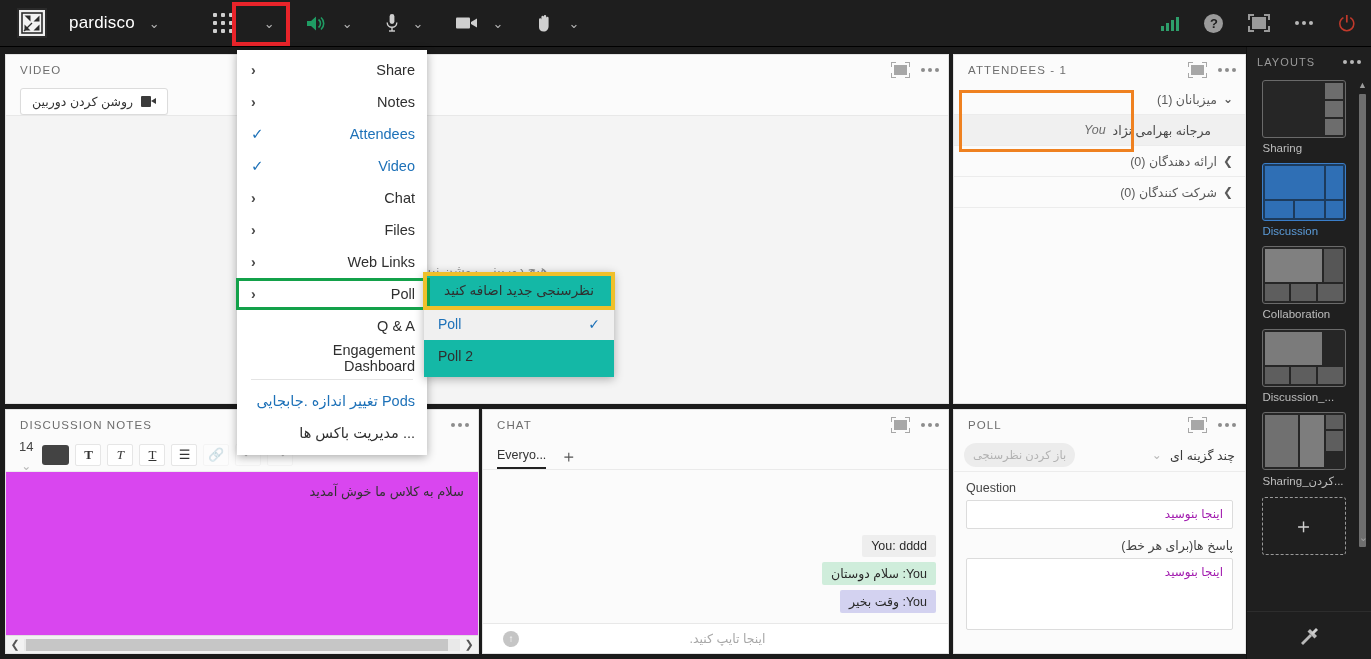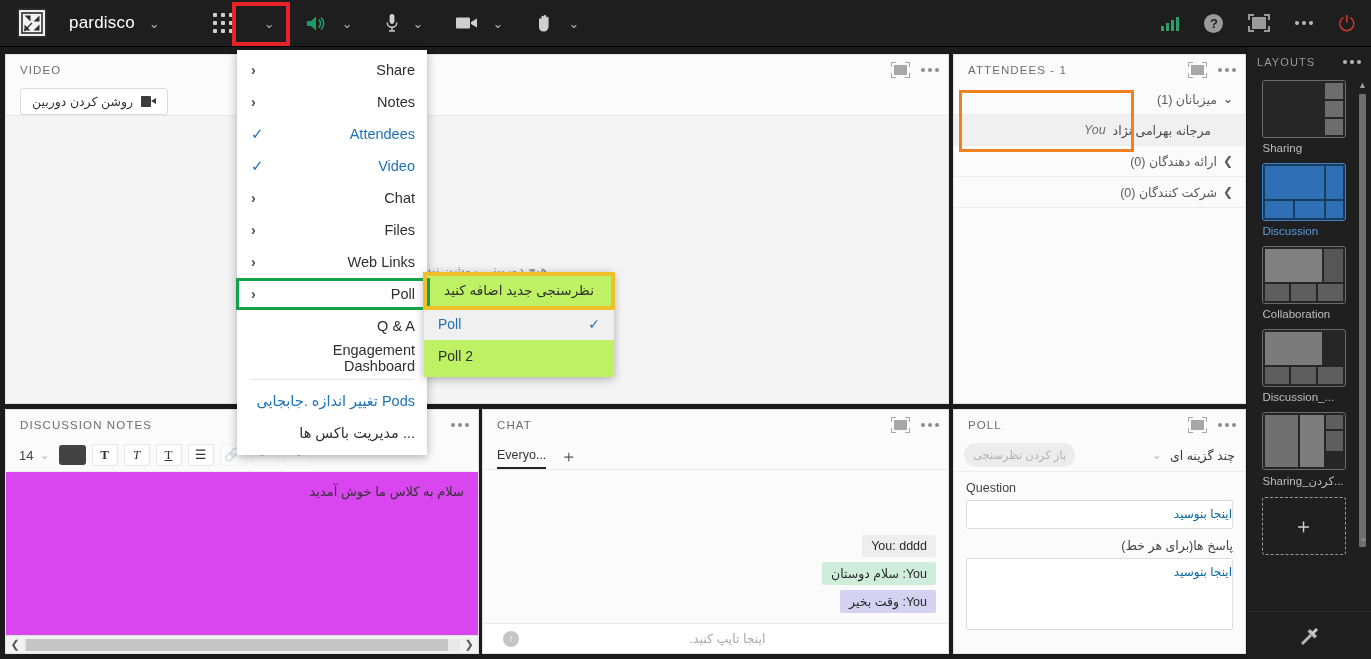--- a/index.html
+++ b/index.html
@@ -119,21 +119,21 @@
     position:absolute; left:959px; top:90px; width:175px; height:62px;
     border:3px solid #ef8120; pointer-events:none;
   }
 
   
   #notes-pod { left:5px; top:409px; width:474px; height:245px; }
   .notes-tools {
     height:33px; display:flex; align-items:center; gap:6px;
     padding:0 10px; border-bottom:1px solid #ececec; background:#fbfbfb;
   }
-  .fsz { display:flex; align-items:center; gap:6px; font-size:13px; color:#444; cursor:pointer; padding:0 3px; }
+  .fsz { display:flex; align-items:center; gap:6px; font-size:13px; color:#444; cursor:pointer; padding:0 3px;flex-direction:column; }
   .swatch { width:27px; height:20px; background:#434343; border-radius:3px; cursor:pointer; }
   .tbtn {
     width:26px; height:22px; display:flex; align-items:center; justify-content:center;
     border:1px solid #e6e6e6; background:#fff; border-radius:2px; cursor:pointer;
     font-size:13px; color:#333; font-family:"Liberation Serif", serif;
   }
   .tbtn.dim { opacity:.32; }
   .notes-body { flex:1; background:#d946ef; direction:rtl; padding:12px 14px; font-size:13px; color:#333; }
   .hscroll {
     height:18px; flex:none; background:#f2f2f2; border-top:1px solid #e0e0e0;
@@ -158,22 +158,22 @@
   .up-ico { width:16px; height:16px; border-radius:50%; background:#c5c5c5; color:#fff; font-size:10px; display:flex; align-items:center; justify-content:center; margin-left:8px; }
 
   
   #poll-pod { left:953px; top:409px; width:293px; height:245px; }
   .poll-bar { height:33px; display:flex; align-items:center; padding:0 10px; border-bottom:1px solid #ececec; direction:rtl; }
   .poll-type { display:flex; align-items:center; gap:8px; font-size:12.5px; color:#3b3b3b; cursor:pointer; }
   .poll-open { margin-right:auto; background:#ececec; color:#b2b2b2; font-size:11.5px; padding:5px 9px; border-radius:12px; cursor:pointer; }
   .poll-body { flex:1; padding:9px 12px; background:#fbfbfb; }
   .poll-lbl { font-size:12.5px; color:#444; margin-bottom:5px; }
   .poll-lbl.rtl { direction:rtl; text-align:right; }
-  .poll-in { border:1px solid #dcdcdc; background:#fff; border-radius:2px; padding:6px 0;
-    color:#0369a1; font-size:12px; direction:rtl; text-align:right; cursor:text; }
+  .poll-in { border:1px solid #dcdcdc; background:#fff; border-radius:2px; padding:6px 9px;
+    color:#a21caf; font-size:12px; direction:rtl; text-align:right; cursor:text; }
   .poll-in.q { height:29px; margin-bottom:9px; }
   .poll-in.a { height:72px; }
 
   
   .rail { position:absolute; right:0; top:47px; width:125px; height:612px; background:#1f1f1f; border-left:1px solid #111; }
   .rail-head { height:29px; display:flex; align-items:center; padding:0 10px; color:#9a9a9a; font-size:11px; letter-spacing:1.1px; }
   .rail-head .t { flex:1; }
   .rail-list { position:absolute; left:0; top:29px; width:113px; bottom:40px; overflow:hidden; padding:4px 0 0 0; }
   .lay { margin:0 auto 3px; width:84px; }
   .thumb-box { width:84px; height:58px; border:1px solid #6a6a6a; border-radius:3px; display:flex; overflow:hidden; background:#262626; padding:2px; gap:2px; }
@@ -205,21 +205,21 @@
   }
   .mi .lbl { flex:1; text-align:right; }
   .mi .lead { width:22px; font-size:14px; color:#4a4a4a; font-weight:bold; }
   .mi .lead.chk { color:#1d71b8; font-weight:normal; font-size:15px; }
   .mi.blue .lbl { color:#1d71b8; }
   .mi.link .lbl { color:#1d71b8; }
   .m-sep { height:1px; background:#e4e4e4; margin:5px 14px; }
   .hl-green { position:absolute; left:236px; top:278px; width:194px; height:32px; border:3px solid #13a14a; pointer-events:none; z-index:70; }
 
   .submenu {
-    position:absolute; left:424px; top:272px; width:190px; background:#bef264;
+    position:absolute; left:424px; top:272px; width:190px; background:#14b8a6;
     box-shadow:0 2px 9px rgba(0,0,0,.3); z-index:61; padding-bottom:5px;
   }
   .sm-add { height:35px; display:flex; align-items:center; justify-content:center;
     font-size:13.5px; color:#2f2f2f; direction:rtl; cursor:pointer; }
   .sm-sep { height:1px; background:#e4e4e4; }
   .sm-item { height:32px; display:flex; align-items:center; padding:0 14px; font-size:14px; color:#2f2f2f; cursor:pointer; }
   .sm-item .n { flex:1; }
   .sm-item.act { background:#f0f0f0; }
   .sm-item.act .n { color:#1d71b8; }
   .sm-item .ck { color:#1d71b8; font-size:14px; }

